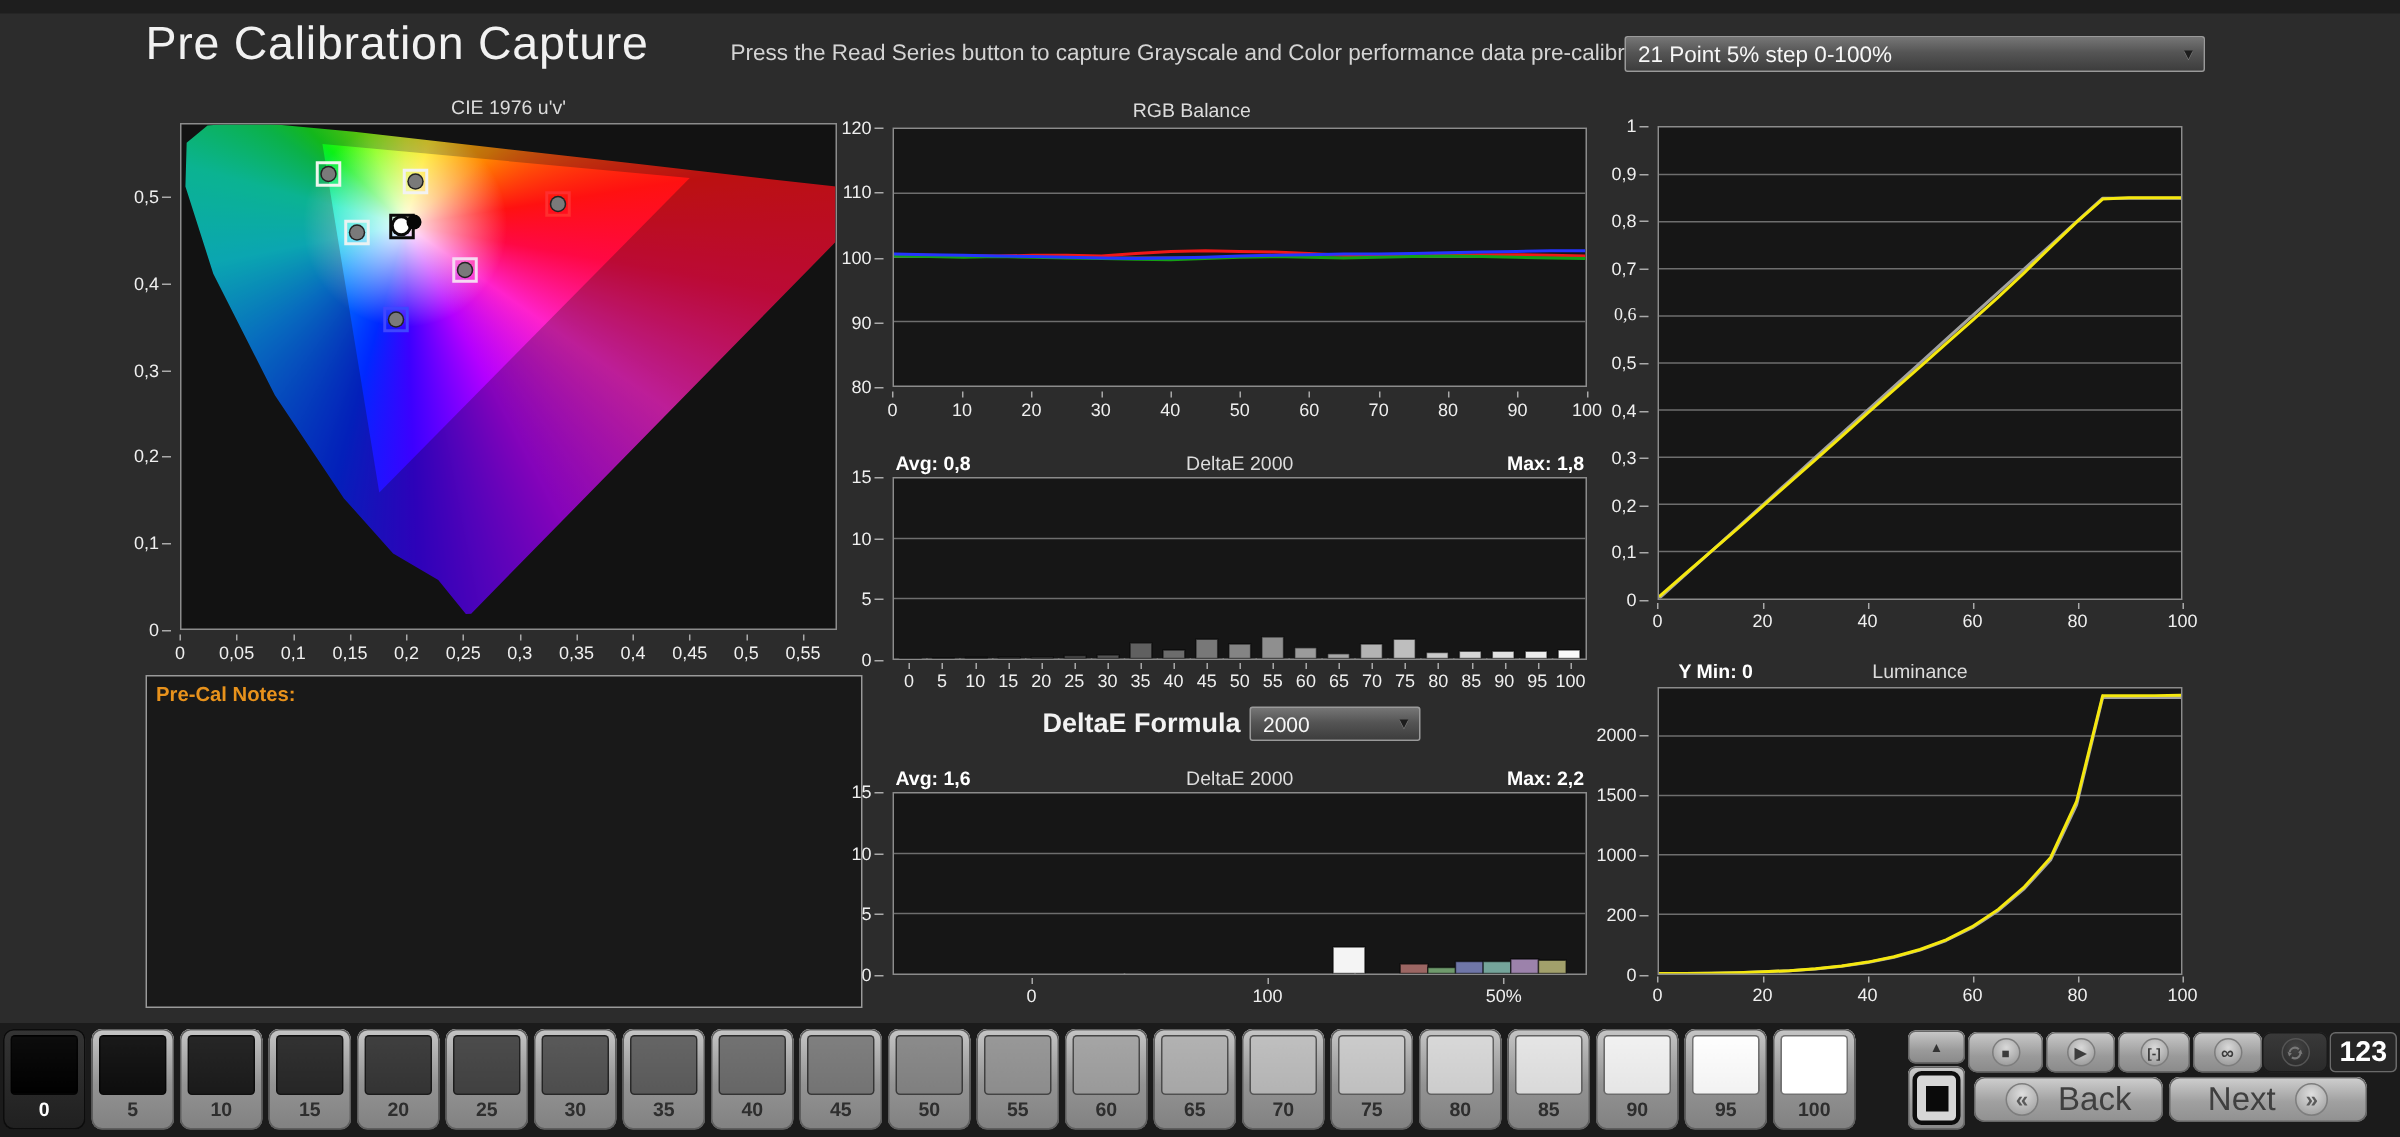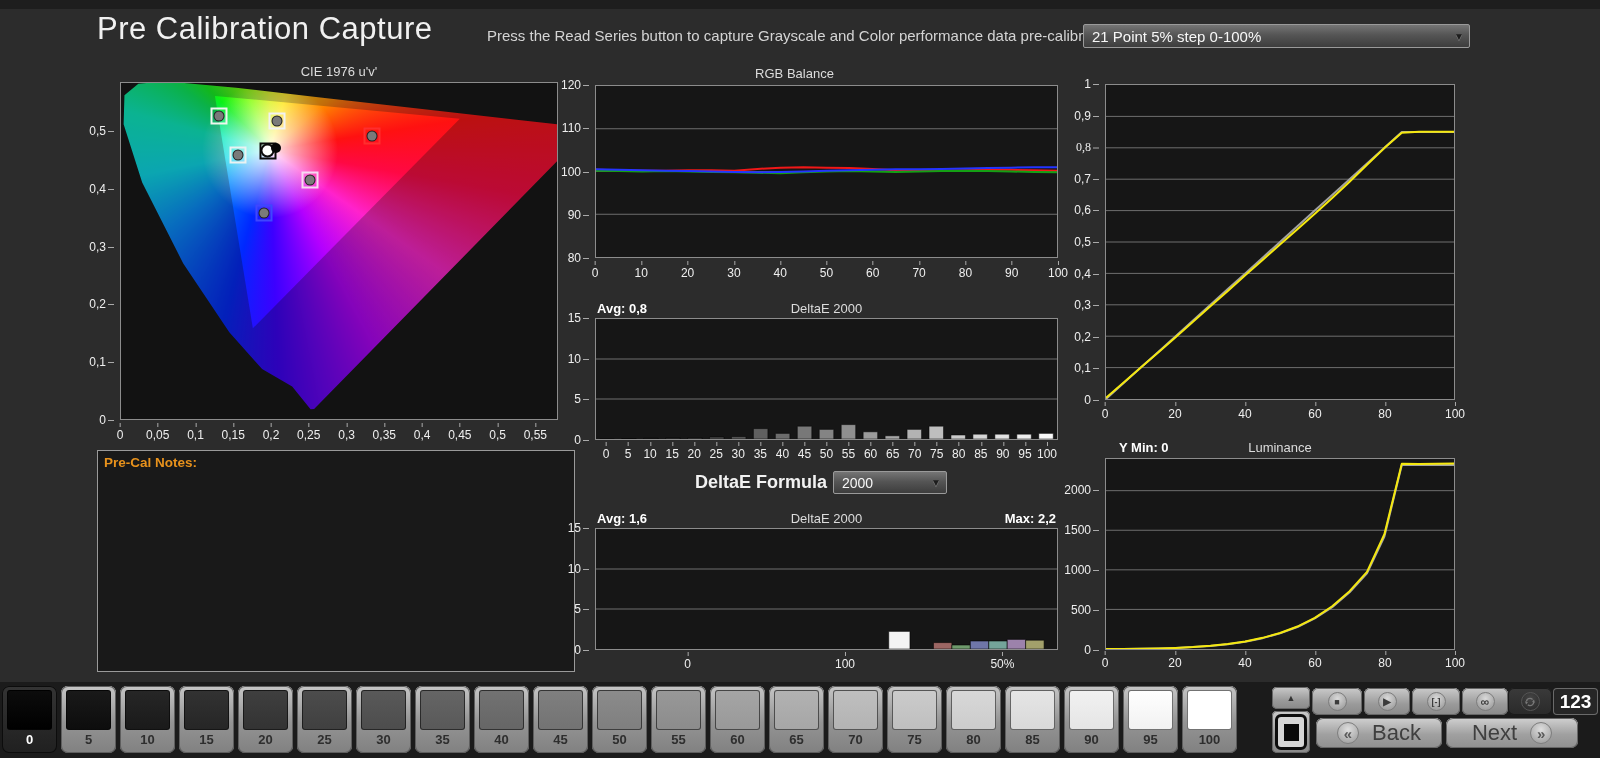--- a/index.html
+++ b/index.html
@@ -180,20 +180,21 @@
       <span style="left: 50%;">50</span>
       <span style="left: 60%;">60</span>
       <span style="left: 70%;">70</span>
       <span style="left: 80%;">80</span>
       <span style="left: 90%;">90</span>
       <span style="left: 100%;">100</span>
     </div>
 
   <div class="statlab" style="left:597px;top:301px;text-align:center;">Avg: 0,8</div>
   <div class="ctitle" style="left:595px;top:301px;width:463px;">DeltaE 2000</div>
+  <div class="statlab" style="left:595px;top:301px;width:461px;text-align:right;">Max: 1,8</div>
   <div class="plot" style="left:595px;top:318px;width:463px;height:122px;">
     <svg class="plotsvg" id="de1-svg" viewBox="0 0 100 100" preserveAspectRatio="none">
         <line x1="0" y1="66.66666666666667" x2="100" y2="66.66666666666667" stroke="#6e6e6e" stroke-width="1" style="vector-effect: non-scaling-stroke;"></line>
         <line x1="0" y1="33.33333333333334" x2="100" y2="33.33333333333334" stroke="#6e6e6e" stroke-width="1" style="vector-effect: non-scaling-stroke;"></line>
         <rect x="0.8095238095238095" y="100" width="3.142857142857143" height="0.3" fill="rgb(14,14,14)" stroke="rgba(0,0,0,0.5)" stroke-width="1" style="vector-effect: non-scaling-stroke;"></rect>
         <rect x="5.571428571428571" y="99.66666666666667" width="3.142857142857143" height="0.33333333333333337" fill="rgb(26,26,26)" stroke="rgba(0,0,0,0.5)" stroke-width="1" style="vector-effect: non-scaling-stroke;"></rect>
         <rect x="10.333333333333332" y="99.33333333333333" width="3.142857142857143" height="0.6666666666666667" fill="rgb(38,38,38)" stroke="rgba(0,0,0,0.5)" stroke-width="1" style="vector-effect: non-scaling-stroke;"></rect>
         <rect x="15.095238095238093" y="99" width="3.142857142857143" height="1" fill="rgb(49,49,49)" stroke="rgba(0,0,0,0.5)" stroke-width="1" style="vector-effect: non-scaling-stroke;"></rect>
         <rect x="19.857142857142854" y="99" width="3.142857142857143" height="1" fill="rgb(61,61,61)" stroke="rgba(0,0,0,0.5)" stroke-width="1" style="vector-effect: non-scaling-stroke;"></rect>
         <rect x="24.61904761904762" y="98.33333333333333" width="3.142857142857143" height="1.6666666666666667" fill="rgb(73,73,73)" stroke="rgba(0,0,0,0.5)" stroke-width="1" style="vector-effect: non-scaling-stroke;"></rect>
@@ -311,23 +312,23 @@
         <line x1="0" y1="30" x2="100" y2="30" stroke="#6e6e6e" stroke-width="1" style="vector-effect: non-scaling-stroke;"></line>
         <line x1="0" y1="20" x2="100" y2="20" stroke="#6e6e6e" stroke-width="1" style="vector-effect: non-scaling-stroke;"></line>
         <line x1="0" y1="10" x2="100" y2="10" stroke="#6e6e6e" stroke-width="1" style="vector-effect: non-scaling-stroke;"></line>
         <polyline points="0.00,100.00 5.00,95.00 10.00,90.00 15.00,85.00 20.00,80.00 25.00,75.00 30.00,70.00 35.00,65.00 40.00,60.00 45.00,55.00 50.00,50.00 55.00,45.00 60.00,40.00 65.00,35.00 70.00,30.00 75.00,25.00 80.00,20.00 85.00,15.00 90.00,15.00 95.00,15.00 100.00,15.00" fill="none" stroke="#a2a2a2" stroke-width="2" stroke-linejoin="round" style="vector-effect: non-scaling-stroke;"></polyline>
         <polyline points="0.00,99.60 5.00,94.80 10.00,90.00 15.00,85.20 20.00,80.30 25.00,75.40 30.00,70.50 35.00,65.60 40.00,60.60 45.00,55.70 50.00,50.80 55.00,45.90 60.00,41.00 65.00,36.00 70.00,30.80 75.00,25.40 80.00,20.10 85.00,15.20 90.00,14.90 95.00,14.90 100.00,14.90" fill="none" stroke="#f5e80e" stroke-width="2" stroke-linejoin="round" style="vector-effect: non-scaling-stroke;"></polyline>
       </svg>
   </div>
   <div class="ylab" id="eotf-ylab" style="left:1063px;top:84px;width:38px;height:316px;">
       <span style="top: 0%;">1</span>
       <span style="top: 10%;">0,9</span>
-      <span style="top: 20%; font-family: Liberation Serif, serif;">0,8</span>
+      <span style="top: 20%;">0,8</span>
       <span style="top: 30%;">0,7</span>
-      <span style="top: 40%;">0,6</span>
+      <span style="top: 40%; font-family: Liberation Serif, serif;">0,6</span>
       <span style="top: 50%;">0,5</span>
       <span style="top: 60%;">0,4</span>
       <span style="top: 70%;">0,3</span>
       <span style="top: 80%;">0,2</span>
       <span style="top: 90%;">0,1</span>
       <span style="top: 100%;">0</span>
     </div>
   <div class="xlab" id="eotf-xlab" style="left:1105px;top:403px;width:350px;height:16px;">
       <span style="left: 0%;">0</span>
       <span style="left: 20%;">20</span>
@@ -346,21 +347,21 @@
         <line x1="0" y1="37.5" x2="100" y2="37.5" stroke="#6e6e6e" stroke-width="1" style="vector-effect: non-scaling-stroke;"></line>
         <line x1="0" y1="16.666666666666657" x2="100" y2="16.666666666666657" stroke="#6e6e6e" stroke-width="1" style="vector-effect: non-scaling-stroke;"></line>
         <polyline points="0.00,100.00 5.00,99.96 10.00,99.88 15.00,99.71 20.00,99.42 25.00,99.00 30.00,98.38 35.00,97.46 40.00,96.13 45.00,94.29 50.00,91.79 55.00,88.42 60.00,83.92 65.00,77.96 70.00,70.17 75.00,60.17 80.00,40.83 85.00,3.13 90.00,3.13 95.00,3.13 100.00,3.13" fill="none" stroke="#a2a2a2" stroke-width="2" stroke-linejoin="round" style="vector-effect: non-scaling-stroke;"></polyline>
         <polyline points="0.00,100.00 5.00,99.96 10.00,99.88 15.00,99.71 20.00,99.42 25.00,99.00 30.00,98.33 35.00,97.38 40.00,96.00 45.00,94.13 50.00,91.58 55.00,88.17 60.00,83.58 65.00,77.50 70.00,69.58 75.00,59.42 80.00,39.58 85.00,2.50 90.00,2.58 95.00,2.50 100.00,2.38" fill="none" stroke="#f5e80e" stroke-width="2" stroke-linejoin="round" style="vector-effect: non-scaling-stroke;"></polyline>
       </svg>
   </div>
   <div class="ylab" id="lum-ylab" style="left:1059px;top:458px;width:42px;height:192px;">
       <span style="top: 16.6667%;">2000</span>
       <span style="top: 37.5%;">1500</span>
       <span style="top: 58.3333%;">1000</span>
-      <span style="top: 79.1667%;">500</span>
+      <span style="top: 79.1667%;">200</span>
       <span style="top: 100%;">0</span>
     </div>
   <div class="xlab" id="lum-xlab" style="left:1105px;top:652px;width:350px;height:16px;">
       <span style="left: 0%;">0</span>
       <span style="left: 20%;">20</span>
       <span style="left: 40%;">40</span>
       <span style="left: 60%;">60</span>
       <span style="left: 80%;">80</span>
       <span style="left: 100%;">100</span>
     </div>

